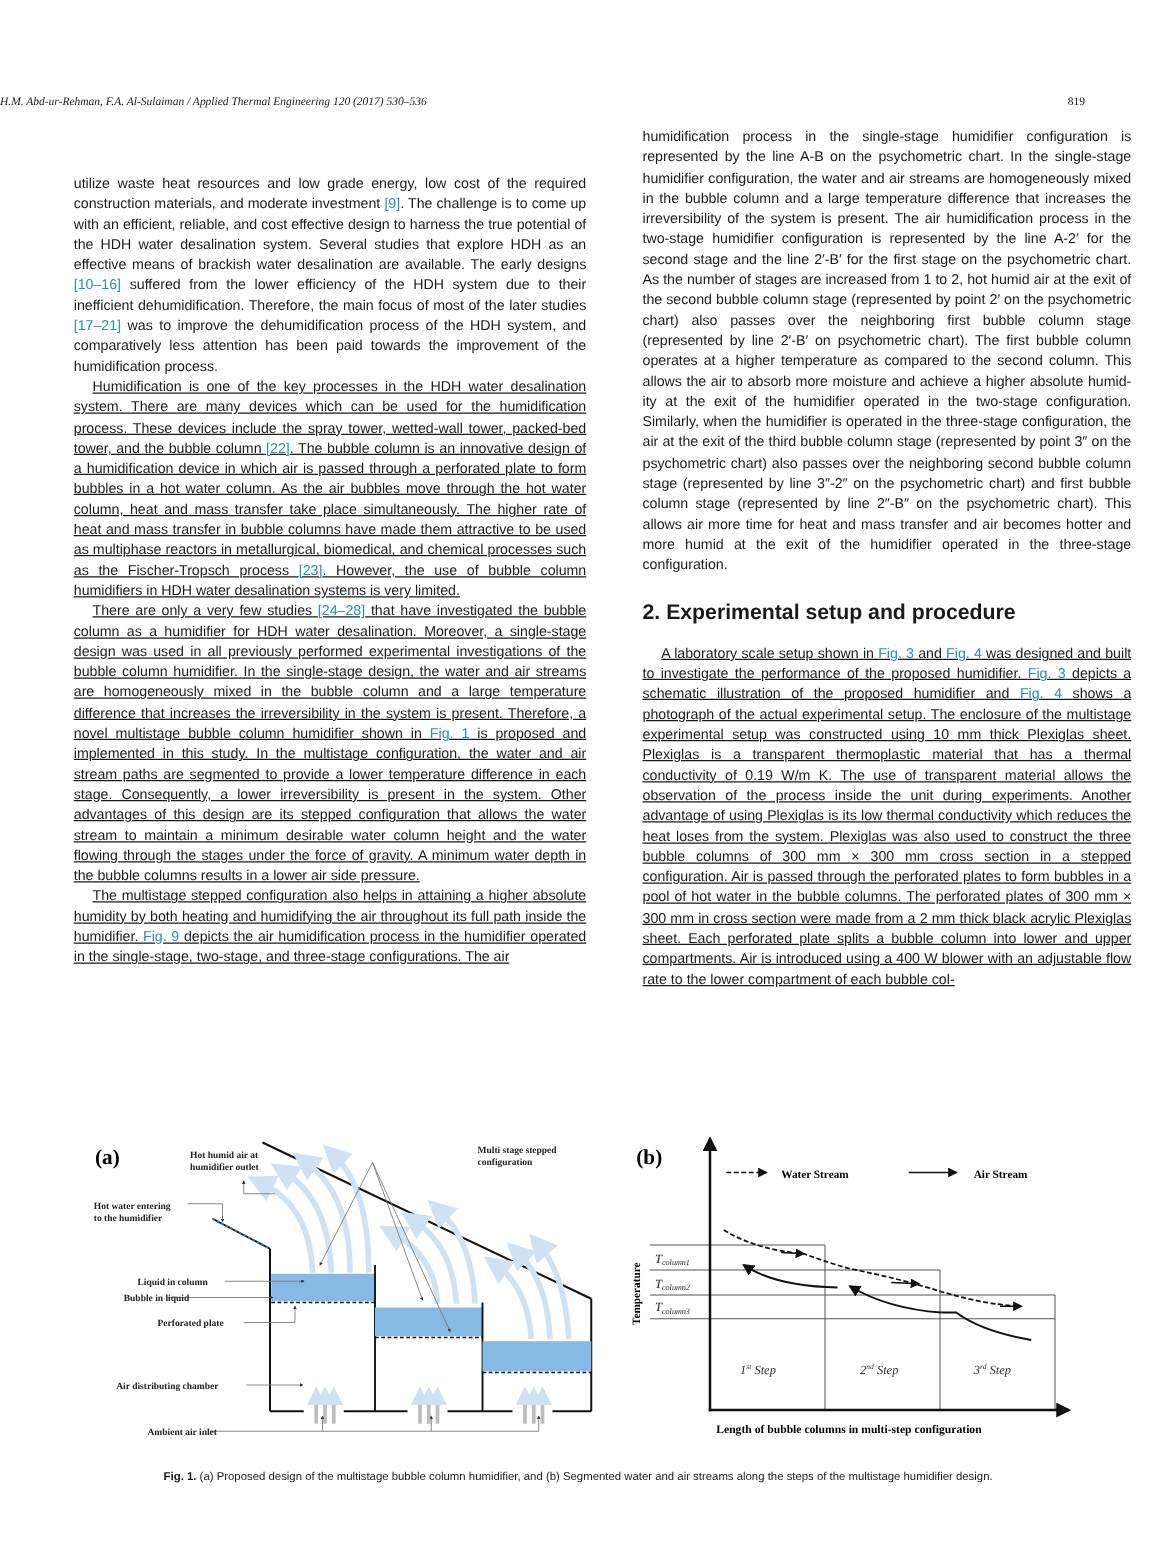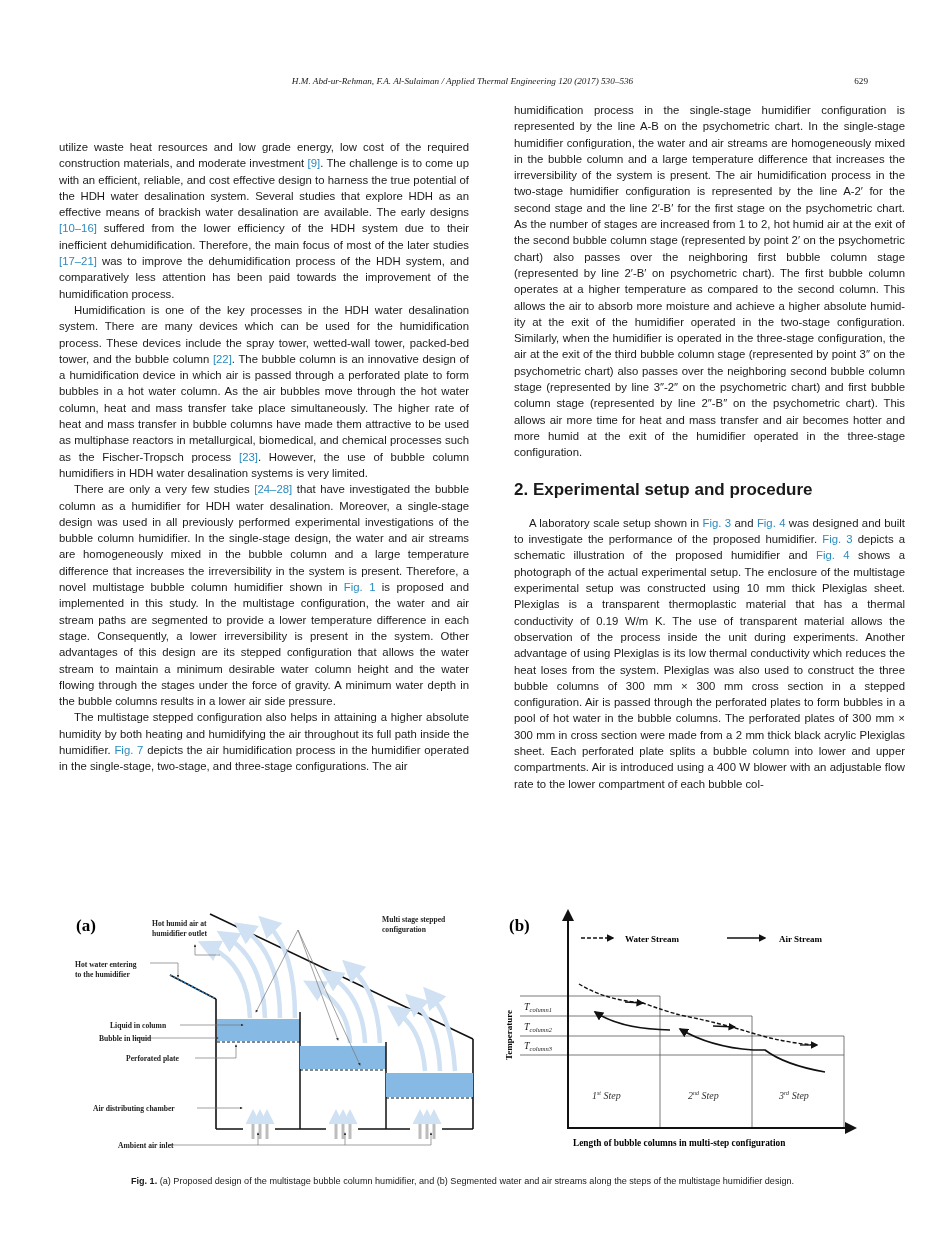--- a/index.html
+++ b/index.html
@@ -1,44 +1,44 @@
 <!DOCTYPE html>
 <html><head>
 <meta charset="utf-8">
 <style>
   html, body { margin: 0; padding: 0; background: #ffffff; }
   body { width: 925px; height: 1234px; position: relative; overflow: hidden; font-family: "Liberation Serif", "DejaVu Serif", serif; color: #1a1a1a; }
   .running-head { position: absolute; top: 76px; left: 0; width: 925px; height: 16px; font-size: 9.2px; font-style: italic; }
-  .running-head .rh-text { position: absolute; left: 0; width: 925px; text-align: center; top: 0; }
+  .running-head .rh-text { position: absolute; left: 0; width: 925px; text-align: left; top: 0; }
   .running-head .page-no { position: absolute; right: 57px; top: 0; font-style: normal; }
   .col { position: absolute; top: 102px; width: 410px; font-family: "Liberation Sans", "DejaVu Sans", sans-serif; font-size: 11.35px; line-height: 16.3px; text-align: justify; hyphens: manual; }
   .col.left { left: 59px; margin-top: 37px; }
   .col.right { left: 514px; width: 391px; }
   .col p { margin: 0; }
-  .col p.indent { text-indent: 15px; }
+  .col p.indent { text-indent: 15px; text-decoration: underline; }
   .cite { color: #2a8bbf; }
   .sec-head { font-weight: bold; margin-top: 21px !important; margin-bottom: 17px !important; font-size: 17px; }
   .figure { position: absolute; top: 905px; left: 70px; width: 830px; height: 250px; }
   .caption { position: absolute; top: 1176px; left: 0; width: 925px; text-align: center; font-family: "Liberation Sans", "DejaVu Sans", sans-serif; font-size: 9.1px; }
   .caption b { font-weight: bold; }
   svg text { font-family: "Liberation Serif", "DejaVu Serif", serif; }
 </style>
 </head>
 <body>
 
 <div class="running-head">
   <span class="rh-text">H.M. Abd-ur-Rehman, F.A. Al-Sulaiman / Applied Thermal Engineering 120 (2017) 530–536</span>
-  <span class="page-no">629</span>
+  <span class="page-no">819</span>
 </div>
 
 <div class="col left">
   <p><span>utilize waste heat resources and low grade energy, low cost of the required construction materials, and moderate investment </span><a class="cite">[9]</a><span>. The challenge is to come up with an efficient, reliable, and cost effective design to harness the true potential of the HDH water desalination system. Several studies that explore HDH as an effective means of brackish water desalination are available. The early designs </span><a class="cite">[10–16]</a><span> suffered from the lower efficiency of the HDH system due to their inefficient dehumidification. Therefore, the main focus of most of the later studies </span><a class="cite">[17–21]</a><span> was to improve the dehumid­ification process of the HDH system, and comparatively less atten­tion has been paid towards the improvement of the humidification process.</span></p>
   <p class="indent"><span>Humidification is one of the key processes in the HDH water desalination system. There are many devices which can be used for the humidification process. These devices include the spray tower, wetted-wall tower, packed-bed tower, and the bubble col­umn </span><a class="cite">[22]</a><span>. The bubble column is an innovative design of a humidi­fication device in which air is passed through a perforated plate to form bubbles in a hot water column. As the air bubbles move through the hot water column, heat and mass transfer take place simultaneously. The higher rate of heat and mass transfer in bubble columns have made them attractive to be used as multiphase reac­tors in metallurgical, biomedical, and chemical processes such as the Fischer-Tropsch process </span><a class="cite">[23]</a><span>. However, the use of bubble col­umn humidifiers in HDH water desalination systems is very limited.</span></p>
   <p class="indent"><span>There are only a very few studies </span><a class="cite">[24–28]</a><span> that have investigated the bubble column as a humidifier for HDH water desalination. Moreover, a single-stage design was used in all previously per­formed experimental investigations of the bubble column humidi­fier. In the single-stage design, the water and air streams are homogeneously mixed in the bubble column and a large tempera­ture difference that increases the irreversibility in the system is present. Therefore, a novel multistage bubble column humidifier shown in </span><a class="cite">Fig. 1</a><span> is proposed and implemented in this study. In the multistage configuration, the water and air stream paths are segmented to provide a lower temperature difference in each stage. Consequently, a lower irreversibility is present in the sys­tem. Other advantages of this design are its stepped configuration that allows the water stream to maintain a minimum desirable water column height and the water flowing through the stages under the force of gravity. A minimum water depth in the bubble columns results in a lower air side pressure.</span></p>
-  <p class="indent"><span>The multistage stepped configuration also helps in attaining a higher absolute humidity by both heating and humidifying the air throughout its full path inside the humidifier. </span><a class="cite">Fig. 7</a><span> depicts the air humidification process in the humidifier operated in the single-stage, two-stage, and three-stage configurations. The air</span></p>
+  <p class="indent"><span>The multistage stepped configuration also helps in attaining a higher absolute humidity by both heating and humidifying the air throughout its full path inside the humidifier. </span><a class="cite">Fig. 9</a><span> depicts the air humidification process in the humidifier operated in the single-stage, two-stage, and three-stage configurations. The air</span></p>
 </div>
 
 <div class="col right">
   <p>humidification process in the single-stage humidifier configuration is represented by the line A-B on the psychometric chart. In the single-stage humidifier configuration, the water and air streams are homogeneously mixed in the bubble column and a large tem­perature difference that increases the irreversibility of the system is present. The air humidification process in the two-stage humid­ifier configuration is represented by the line A-2′ for the second stage and the line 2′-B′ for the first stage on the psychometric chart. As the number of stages are increased from 1 to 2, hot humid air at the exit of the second bubble column stage (represented by point 2′ on the psychometric chart) also passes over the neighbor­ing first bubble column stage (represented by line 2′-B′ on psycho­metric chart). The first bubble column operates at a higher temperature as compared to the second column. This allows the air to absorb more moisture and achieve a higher absolute humid­ity at the exit of the humidifier operated in the two-stage configu­ration. Similarly, when the humidifier is operated in the three-stage configuration, the air at the exit of the third bubble column stage (represented by point 3″ on the psychometric chart) also passes over the neighboring second bubble column stage (repre­sented by line 3″-2″ on the psychometric chart) and first bubble column stage (represented by line 2″-B″ on the psychometric chart). This allows air more time for heat and mass transfer and air becomes hotter and more humid at the exit of the humidifier operated in the three-stage configuration.</p>
   <p class="sec-head">2. Experimental setup and procedure</p>
   <p class="indent"><span>A laboratory scale setup shown in </span><a class="cite">Fig. 3</a><span> and </span><a class="cite">Fig. 4</a><span> was designed and built to investigate the performance of the proposed humidi­fier. </span><a class="cite">Fig. 3</a><span> depicts a schematic illustration of the proposed humid­ifier and </span><a class="cite">Fig. 4</a><span> shows a photograph of the actual experimental setup. The enclosure of the multistage experimental setup was constructed using 10 mm thick Plexiglas sheet. Plexiglas is a trans­parent thermoplastic material that has a thermal conductivity of 0.19 W/m K. The use of transparent material allows the observa­tion of the process inside the unit during experiments. Another advantage of using Plexiglas is its low thermal conductivity which reduces the heat loses from the system. Plexiglas was also used to construct the three bubble columns of 300 mm × 300 mm cross section in a stepped configuration. Air is passed through the perfo­rated plates to form bubbles in a pool of hot water in the bubble columns. The perforated plates of 300 mm × 300 mm in cross sec­tion were made from a 2 mm thick black acrylic Plexiglas sheet. Each perforated plate splits a bubble column into lower and upper compartments. Air is introduced using a 400 W blower with an adjustable flow rate to the lower compartment of each bubble col-</span></p>
 </div>
 
 <div class="figure">
   <svg width="830" height="250" viewBox="0 0 830 250" xmlns="http://www.w3.org/2000/svg">

